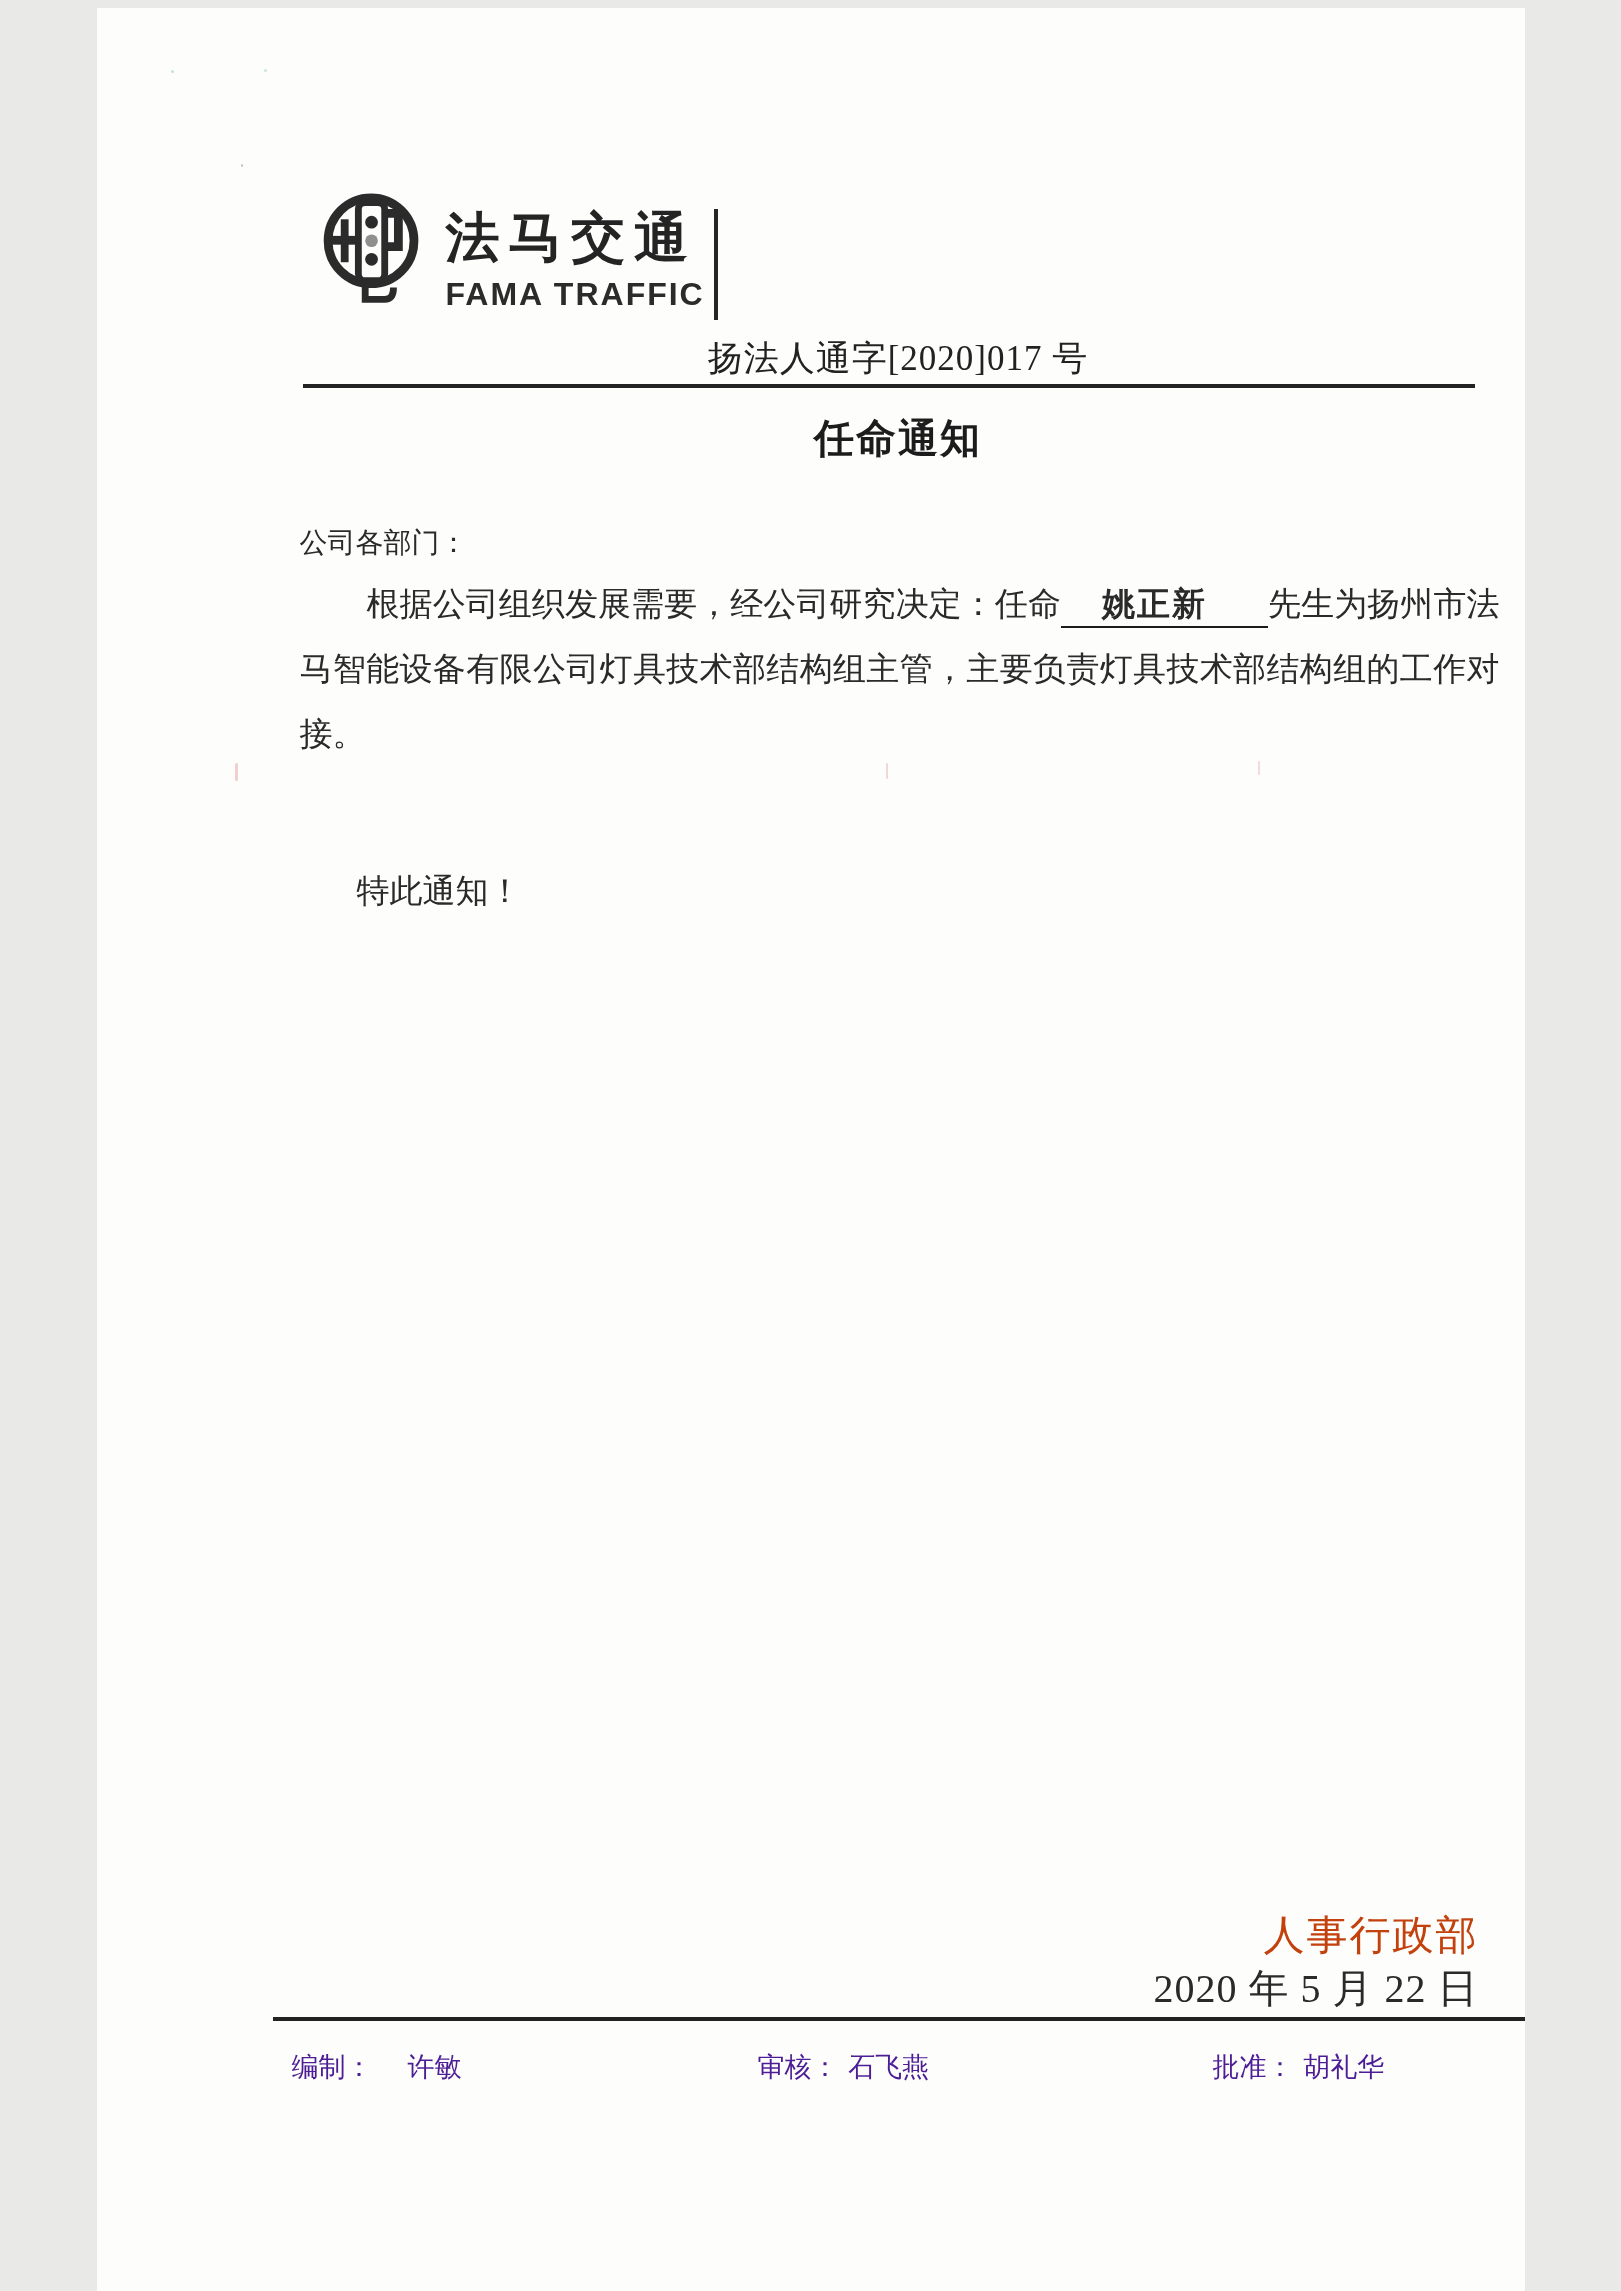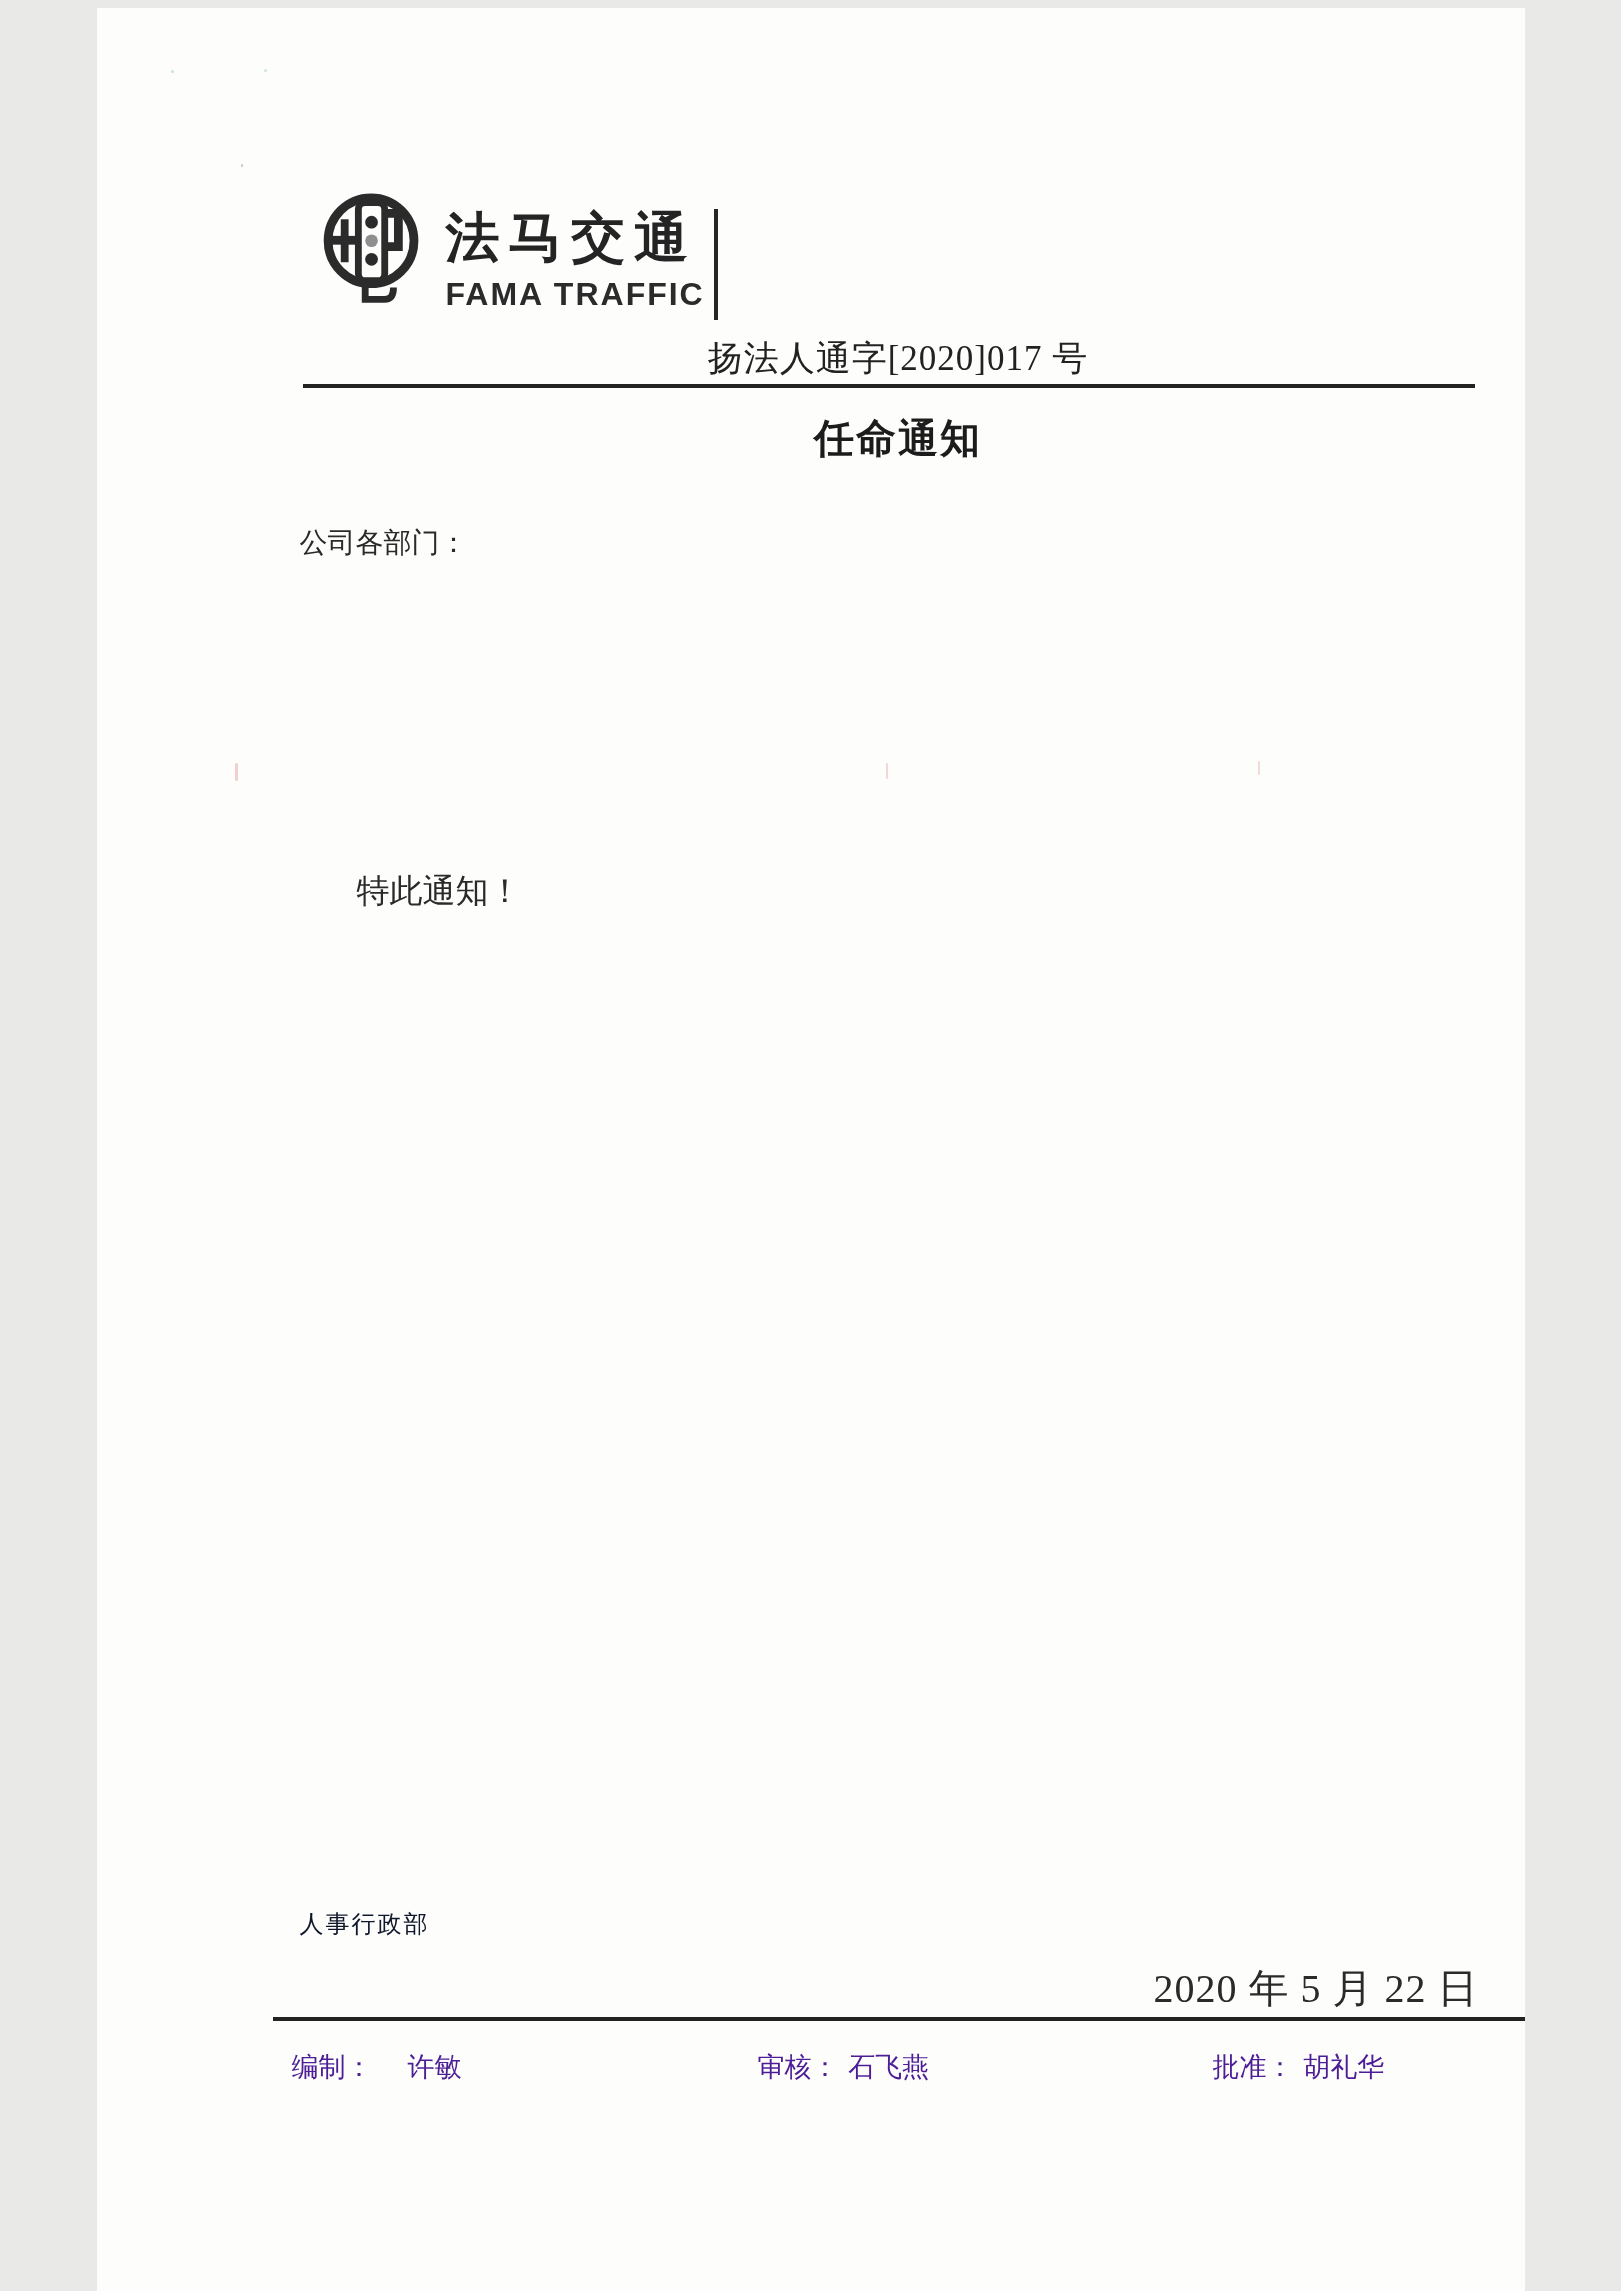--- a/index.html
+++ b/index.html
@@ -64,21 +64,21 @@
     border-bottom:2.9px solid #1c1c1c;
     padding:0 61px 2px 41px;
     line-height:39px;
     text-indent:0;
   }
   .appointee{font-weight:bold;letter-spacing:2px;}
   .closing{position:absolute;left:193px;top:861px;font-size:33px;text-indent:67px;width:588px;}
   
   .sig-dept{
     position:absolute;left:203px;top:1900px;width:1179px;
-    font-size:24px;letter-spacing:2px;color:#0f172a;
+    text-align:right;font-size:41px;letter-spacing:2px;color:#c2410c;
   }
   .sig-date{
     position:absolute;left:203px;top:1953px;width:1179px;
     text-align:right;font-size:40px;letter-spacing:1px;color:#2a2a2a;
   }
   
   .rule-bottom{left:176px;top:2009px;width:1259px;}
   .footer-item{position:absolute;top:2041px;font-size:27px;color:#4c1d95;white-space:nowrap;}
   .fi-1{left:195px;}
   .fi-2{left:661px;}
@@ -127,20 +127,21 @@
   <div class="hdr-divider"></div>
 
 
   <div class="ref-number">扬法人通字[2020]017 号</div>
   <div class="rule rule-top"></div>
 
   <h1 class="doc-title">任命通知</h1>
 
   <div class="salutation">公司各部门：</div>
 
+  <p class="para para1"><span>根据公司组织发展需要，经公司研究决定：任命</span><span class="name-underline"><span class="appointee">姚正新</span></span><span>先生为扬州市法马智能设备有限公司灯具技术部结构组主管，主要负责灯具技术部结构组的工作对接。</span></p>
 
 
   <div class="closing">特此通知！</div>
 
   <div class="sig-dept">人事行政部</div>
   <div class="sig-date">2020 年 5 月 22 日</div>
 
   <div class="rule rule-bottom"></div>
 
   <div class="footer-item fi-1">

